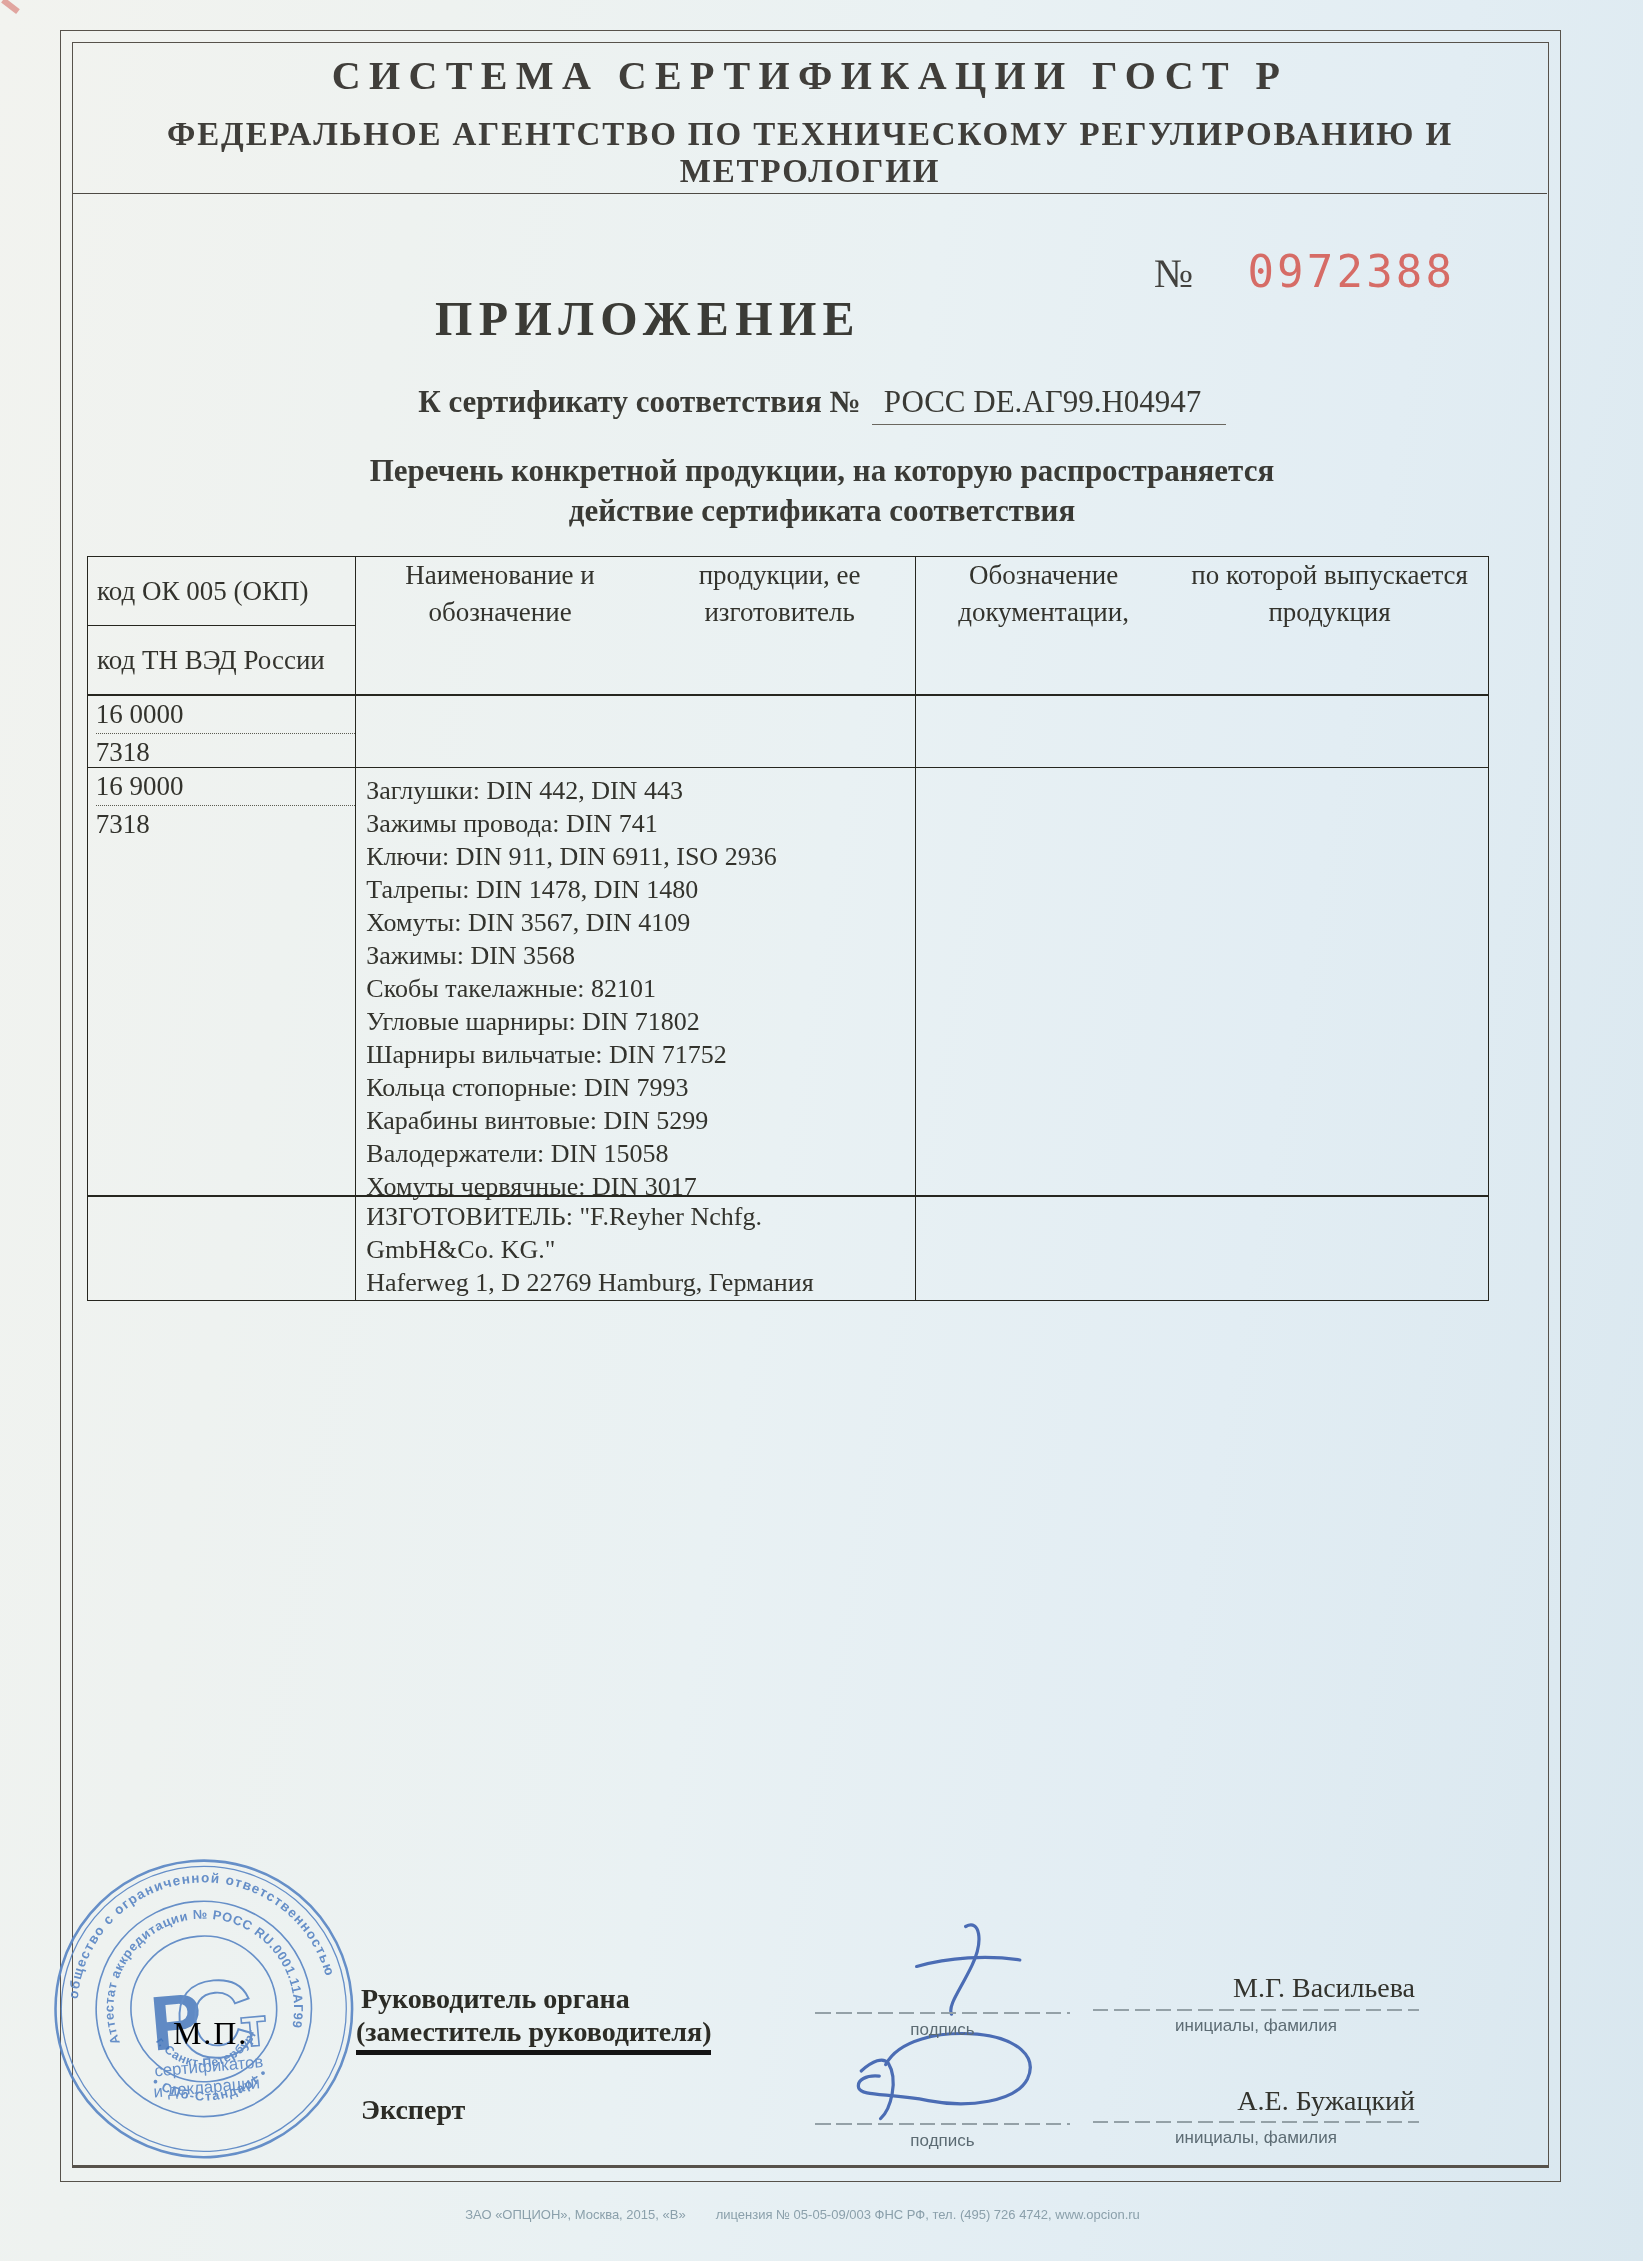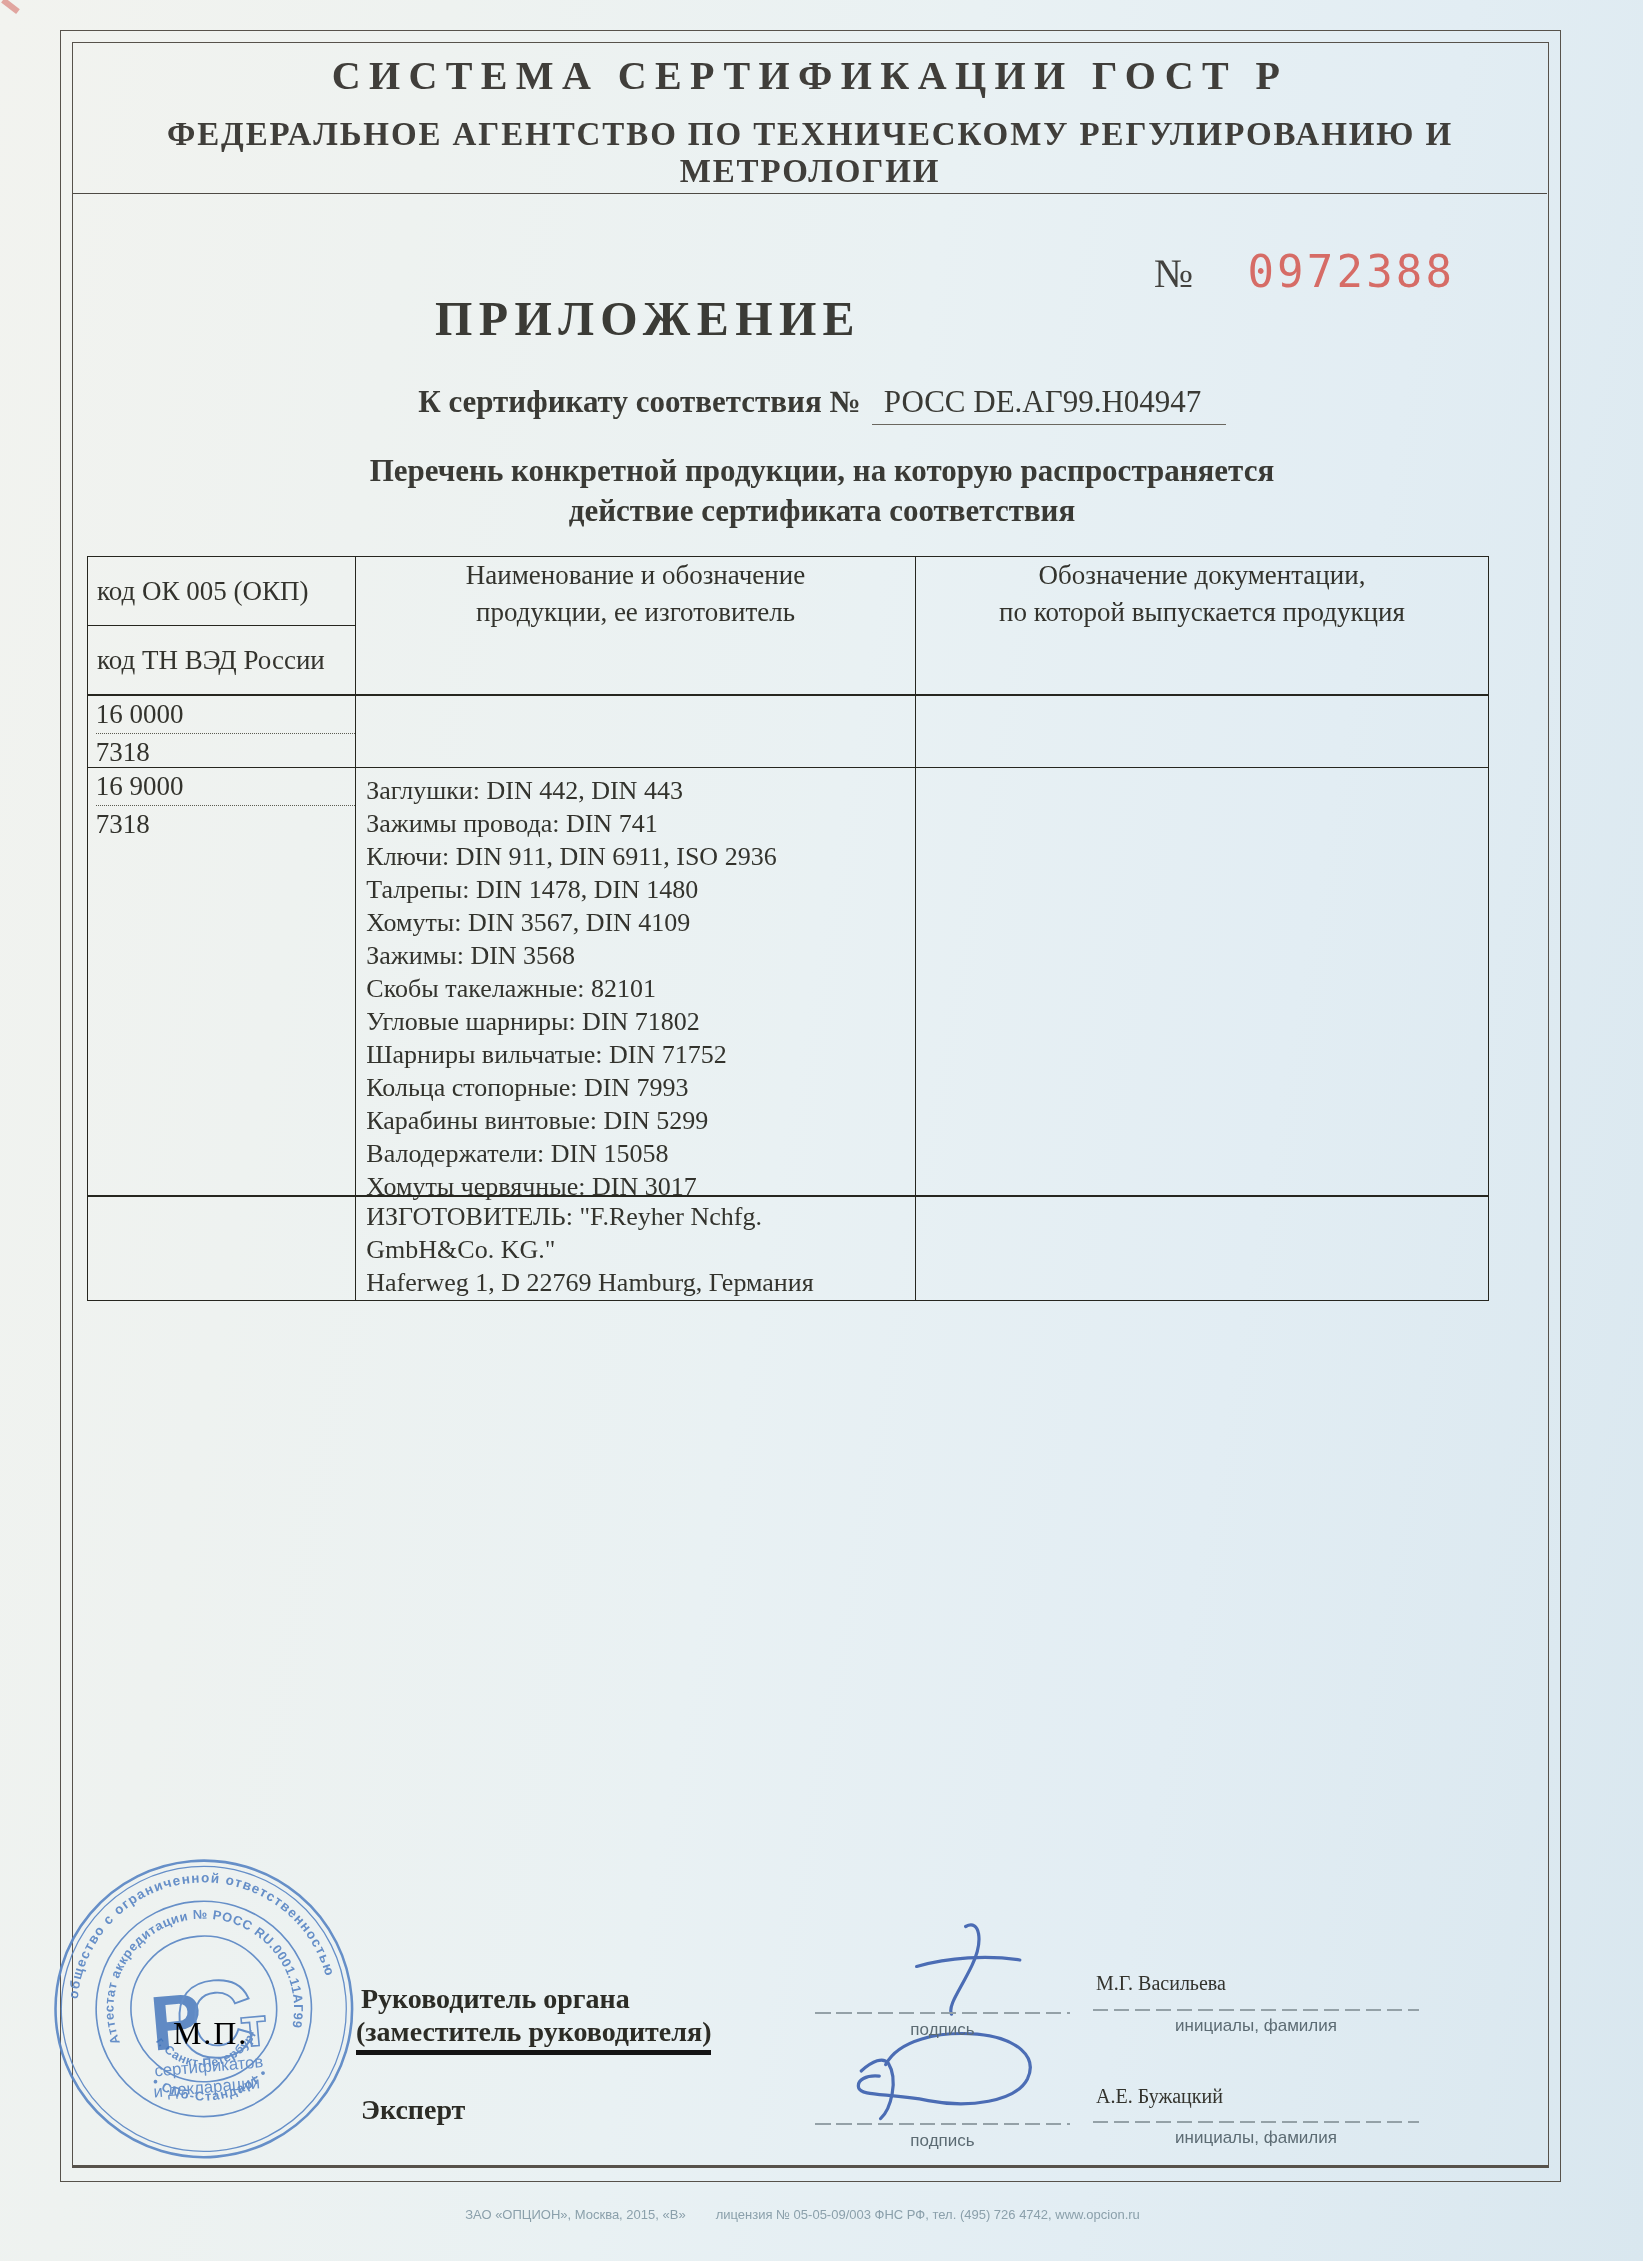--- a/index.html
+++ b/index.html
@@ -26,21 +26,21 @@
   .cert-line .lbl{font-weight:bold;}
   .cert-line .num{margin-left:11.6px;padding:0 24.5px 3.9px 11.6px;border-bottom:1.9px solid #6a675f;}
   .subtitle{left:29px;top:451px;width:1586px;text-align:center;font-size:31px;font-weight:bold;line-height:40px;color:#3a3a35;}
   
   .tbl{left:87px;top:556px;width:1402px;height:745px;border:1.9px solid #26261f;display:grid;
        grid-template-columns:268px 560px auto;grid-template-rows:139px 72px 429px auto;box-sizing:border-box;}
   .tbl>div{box-sizing:border-box;}
   .br{border-right:1.3px solid #26261f;}
   .bb3{border-bottom:1.9px solid #26261f;}
   .bb4{border-bottom:2.6px solid #26261f;}
-  .hcell{display:flex;flex-direction:column;justify-content:flex-start;text-align:center;font-size:27px;line-height:37px;color:#33332d;}
+  .hcell{display:flex;flex-direction:row;justify-content:space-between;text-align:center;font-size:27px;line-height:37px;color:#33332d;}
   .h1{display:flex;flex-direction:column;}
   .h1 .sub{flex:1;display:flex;align-items:center;padding-left:9px;font-size:27px;color:#33332d;text-align:right;}
   .h1 .sub.first{border-bottom:1.3px solid #26261f;}
   .codecell{padding:2.6px 0 0 7.7px;font-size:27px;color:#33332d;}
   .dotted{border-top:1.9px dotted #5c5c52;margin:3.9px 0 2.6px 0;}
   .prodcell{padding:6.4px 0 0 10.3px;font-size:26px;line-height:33px;color:#33332d;}
   .mfrcell{padding:2.6px 0 0 10.3px;font-size:26px;line-height:33px;color:#33332d;}
   
   .role{font-size:28px;font-weight:bold;color:#2c2c26;}
   .role1a{left:361px;top:1983px;}
@@ -49,21 +49,21 @@
   .dash-line{height:1.9px;background:repeating-linear-gradient(90deg,#94a1a7 0 15.5px,rgba(0,0,0,0) 15.5px 21px);}
   .sline1{left:815px;top:2012px;width:255px;}
   .sline2{left:815px;top:2123px;width:255px;}
   .nline1{left:1093px;top:2009px;width:326px;}
   .nline2{left:1093px;top:2121px;width:326px;}
   .caption{font-family:"Liberation Sans",sans-serif;font-size:17px;color:#5c6b73;text-align:center;}
   .cap-s1{left:815px;top:2020px;width:255px;}
   .cap-s2{left:815px;top:2131px;width:255px;}
   .cap-n1{left:1093px;top:2016px;width:326px;}
   .cap-n2{left:1093px;top:2128px;width:326px;}
-  .pname{font-size:20px;color:#33332d;text-align:left;}
+  .pname{font-size:28px;color:#33332d;text-align:right;}
   .name1{left:1096px;top:1972px;width:319px;}
   .name2{left:1096px;top:2085px;width:319px;}
   .mp{left:173px;top:2015px;font-size:32px;letter-spacing:1.9px;color:#000000;}
   
   .stamp{left:53px;top:1845px;transform:rotate(-5deg);opacity:.92;}
   .sigs{left:825px;top:1902px;}
   
   .footer{left:0;top:2207px;width:1605px;text-align:center;font-family:"Liberation Sans",sans-serif;
           font-size:13px;color:#8ba0ab;}
   .footer .p1{margin-right:30px;}

